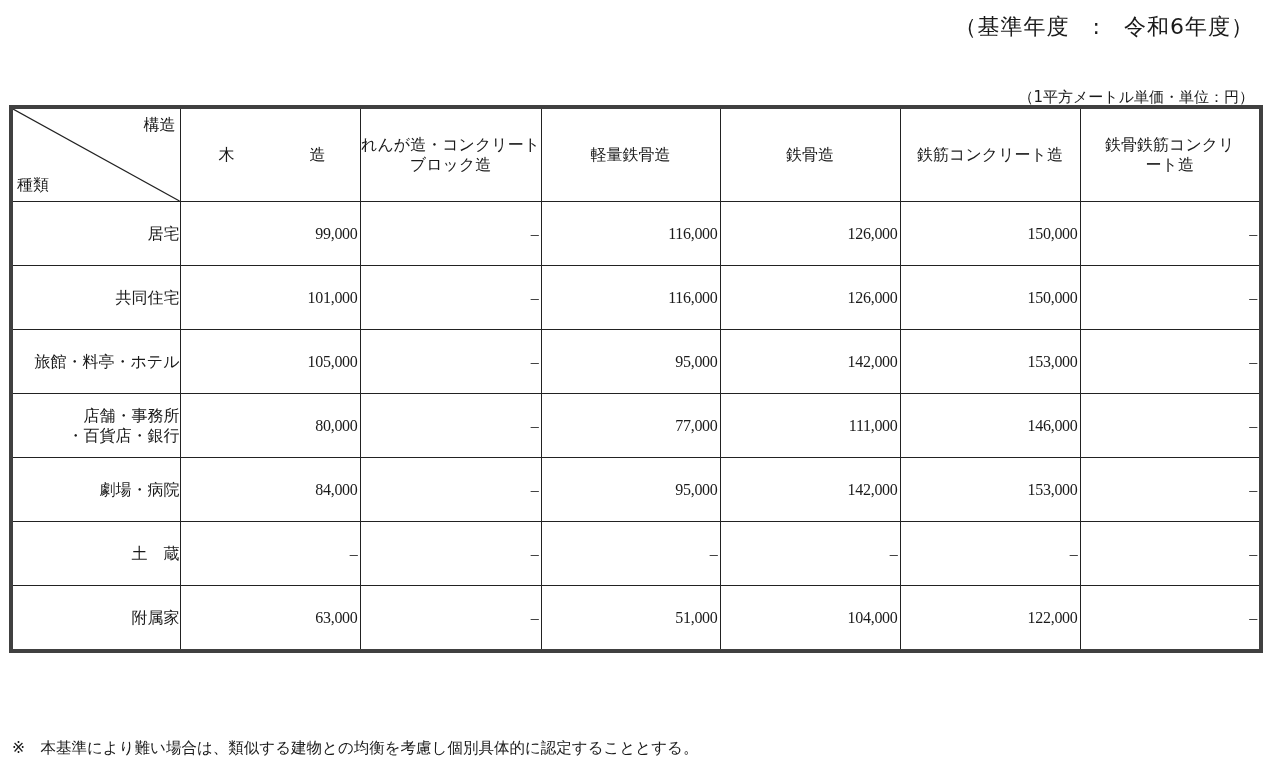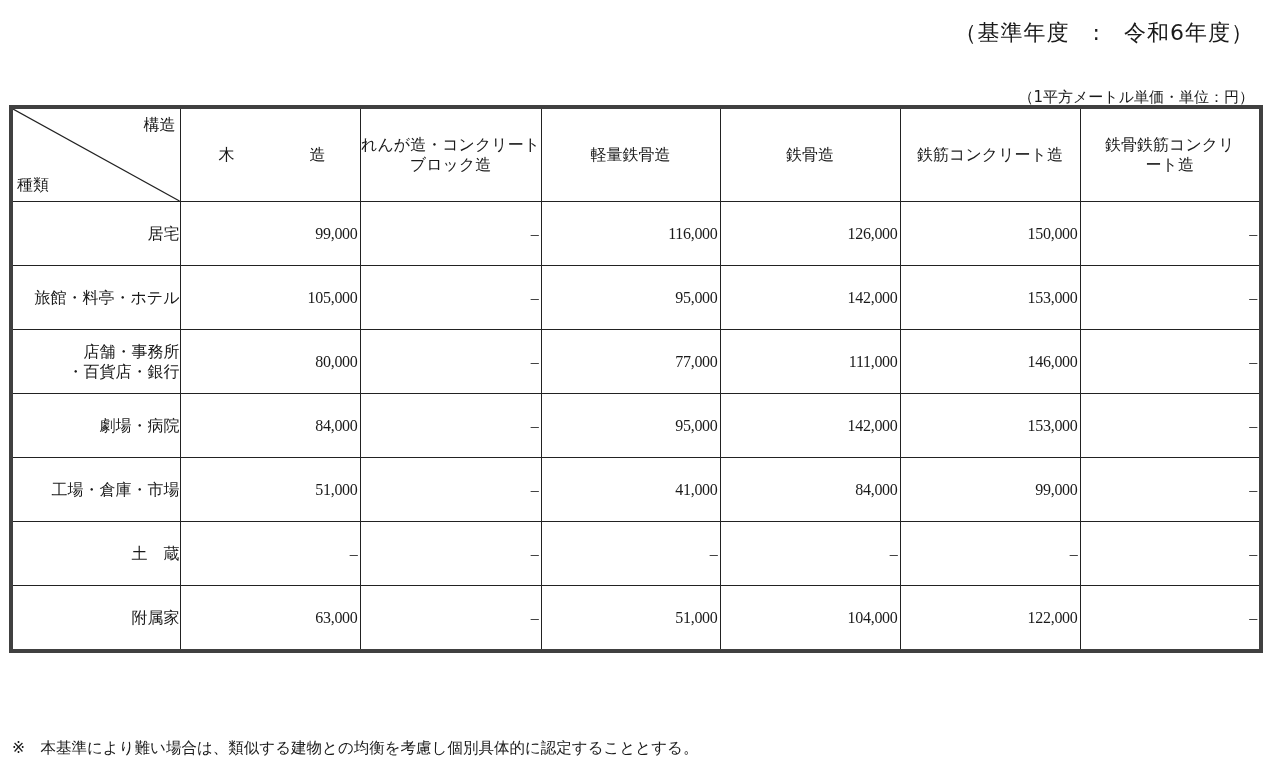--- a/index.html
+++ b/index.html
@@ -15,21 +15,20 @@
       font-family: "DejaVu Sans", "Liberation Sans", sans-serif;
       color: #1a1a1a;
     }
     .base-year {
       position: absolute;
       top: 12px;
       right: 20px;
       font-size: 22px;
       letter-spacing: 1px;
       white-space: pre;
-      margin-top: 6px;
     }
     .unit-note {
       position: absolute;
       top: 88px;
       right: 20px;
       font-size: 15px;
       white-space: pre;
     }
     table.price-table {
       position: absolute;
@@ -144,20 +143,29 @@
     <tr>
       <td class="row-label">居宅</td>
       <td class="num-cell">99,000</td>
       <td class="num-cell">–</td>
       <td class="num-cell">116,000</td>
       <td class="num-cell">126,000</td>
       <td class="num-cell">150,000</td>
       <td class="num-cell">–</td>
     </tr>
     <tr>
+      <td class="row-label">共同住宅</td>
+      <td class="num-cell">101,000</td>
+      <td class="num-cell">–</td>
+      <td class="num-cell">116,000</td>
+      <td class="num-cell">126,000</td>
+      <td class="num-cell">150,000</td>
+      <td class="num-cell">–</td>
+    </tr>
+    <tr>
       <td class="row-label">旅館・料亭・ホテル</td>
       <td class="num-cell">105,000</td>
       <td class="num-cell">–</td>
       <td class="num-cell">95,000</td>
       <td class="num-cell">142,000</td>
       <td class="num-cell">153,000</td>
       <td class="num-cell">–</td>
     </tr>
     <tr>
       <td class="row-label">店舗・事務所
@@ -172,29 +180,20 @@
     <tr>
       <td class="row-label">劇場・病院</td>
       <td class="num-cell">84,000</td>
       <td class="num-cell">–</td>
       <td class="num-cell">95,000</td>
       <td class="num-cell">142,000</td>
       <td class="num-cell">153,000</td>
       <td class="num-cell">–</td>
     </tr>
     <tr>
-      <td class="row-label">工場・倉庫・市場</td>
-      <td class="num-cell">51,000</td>
-      <td class="num-cell">–</td>
-      <td class="num-cell">41,000</td>
-      <td class="num-cell">84,000</td>
-      <td class="num-cell">99,000</td>
-      <td class="num-cell">–</td>
-    </tr>
-    <tr>
       <td class="row-label">土　蔵</td>
       <td class="num-cell">–</td>
       <td class="num-cell">–</td>
       <td class="num-cell">–</td>
       <td class="num-cell">–</td>
       <td class="num-cell">–</td>
       <td class="num-cell">–</td>
     </tr>
     <tr>
       <td class="row-label">附属家</td>

